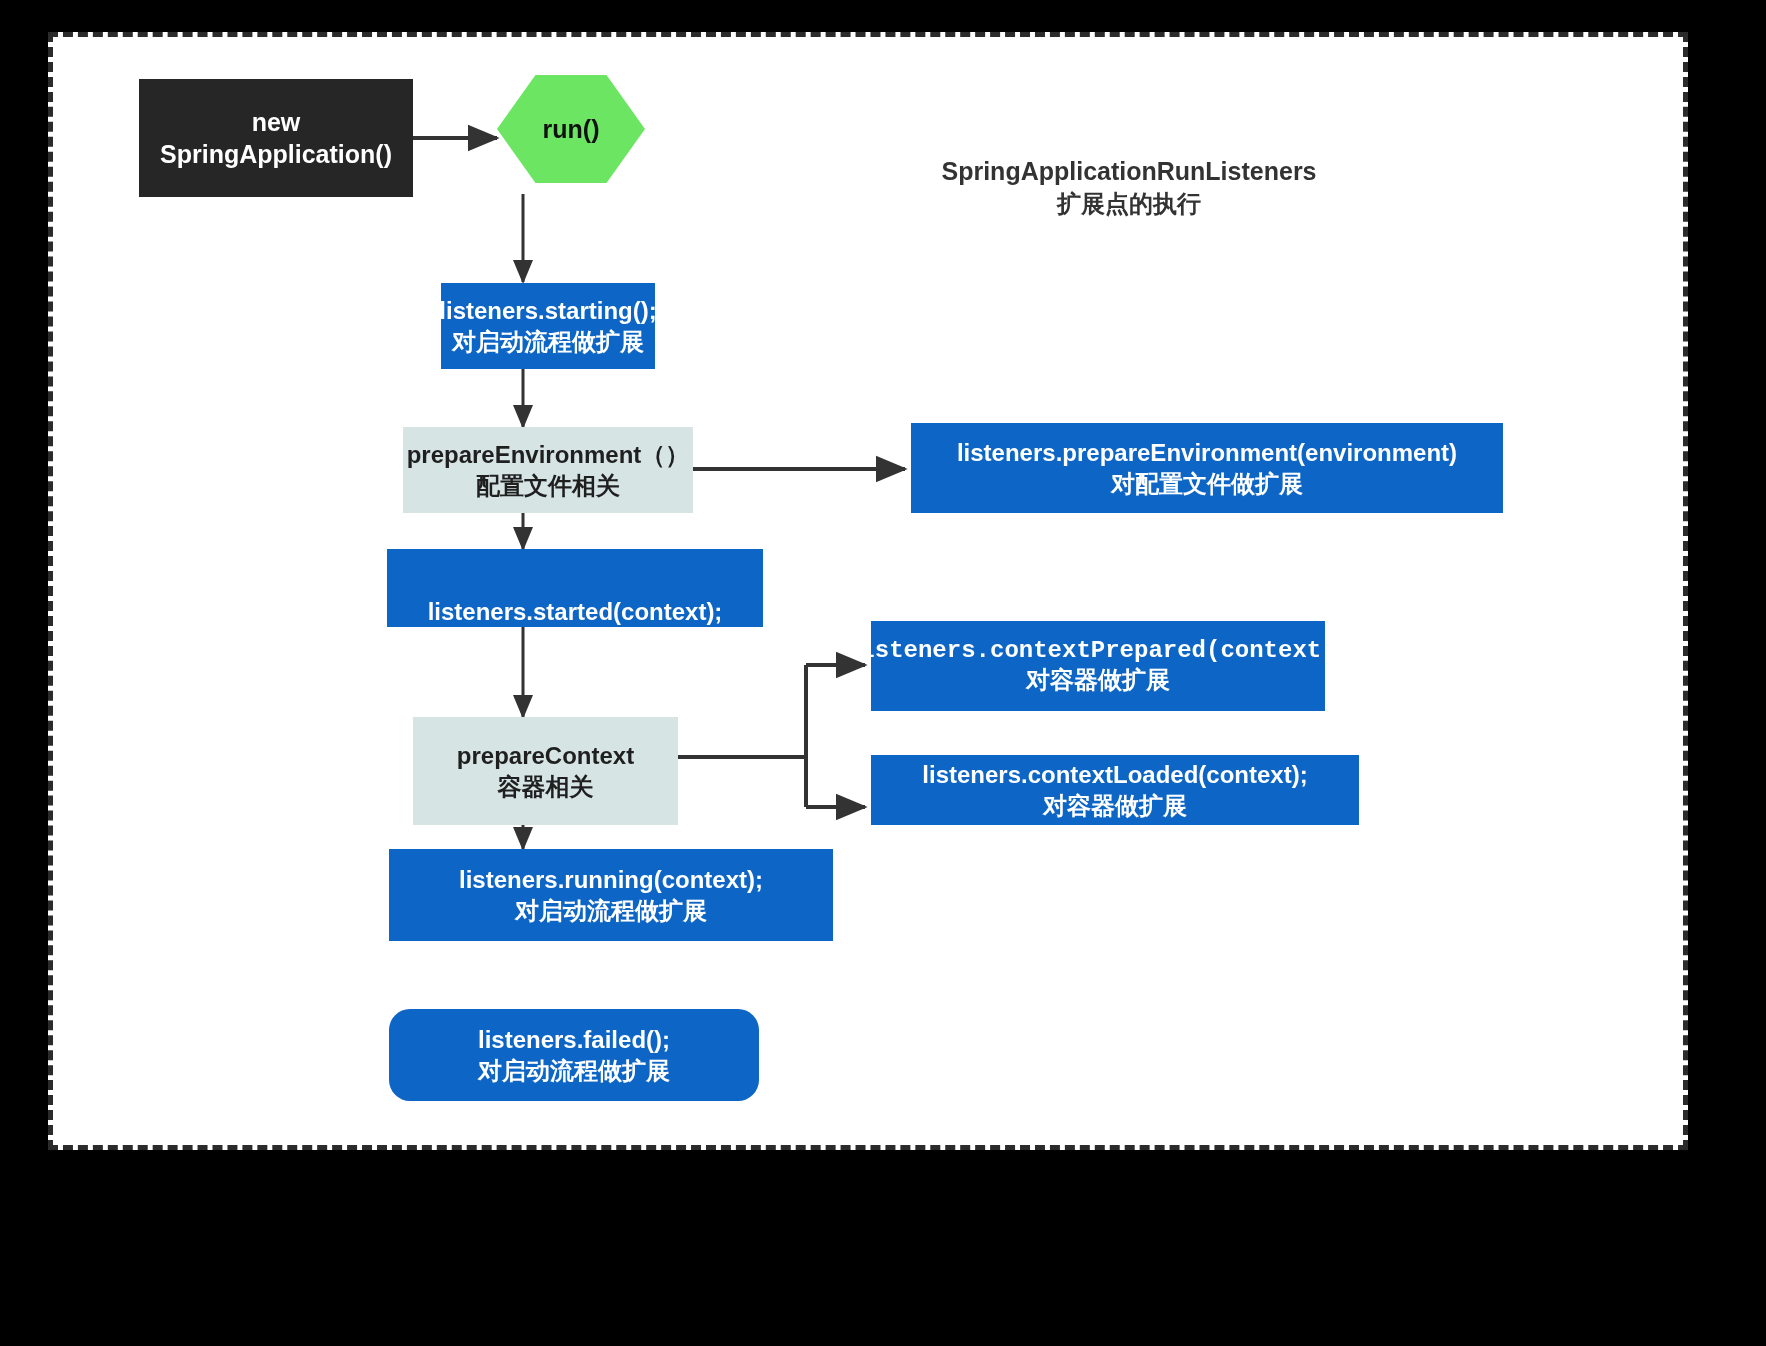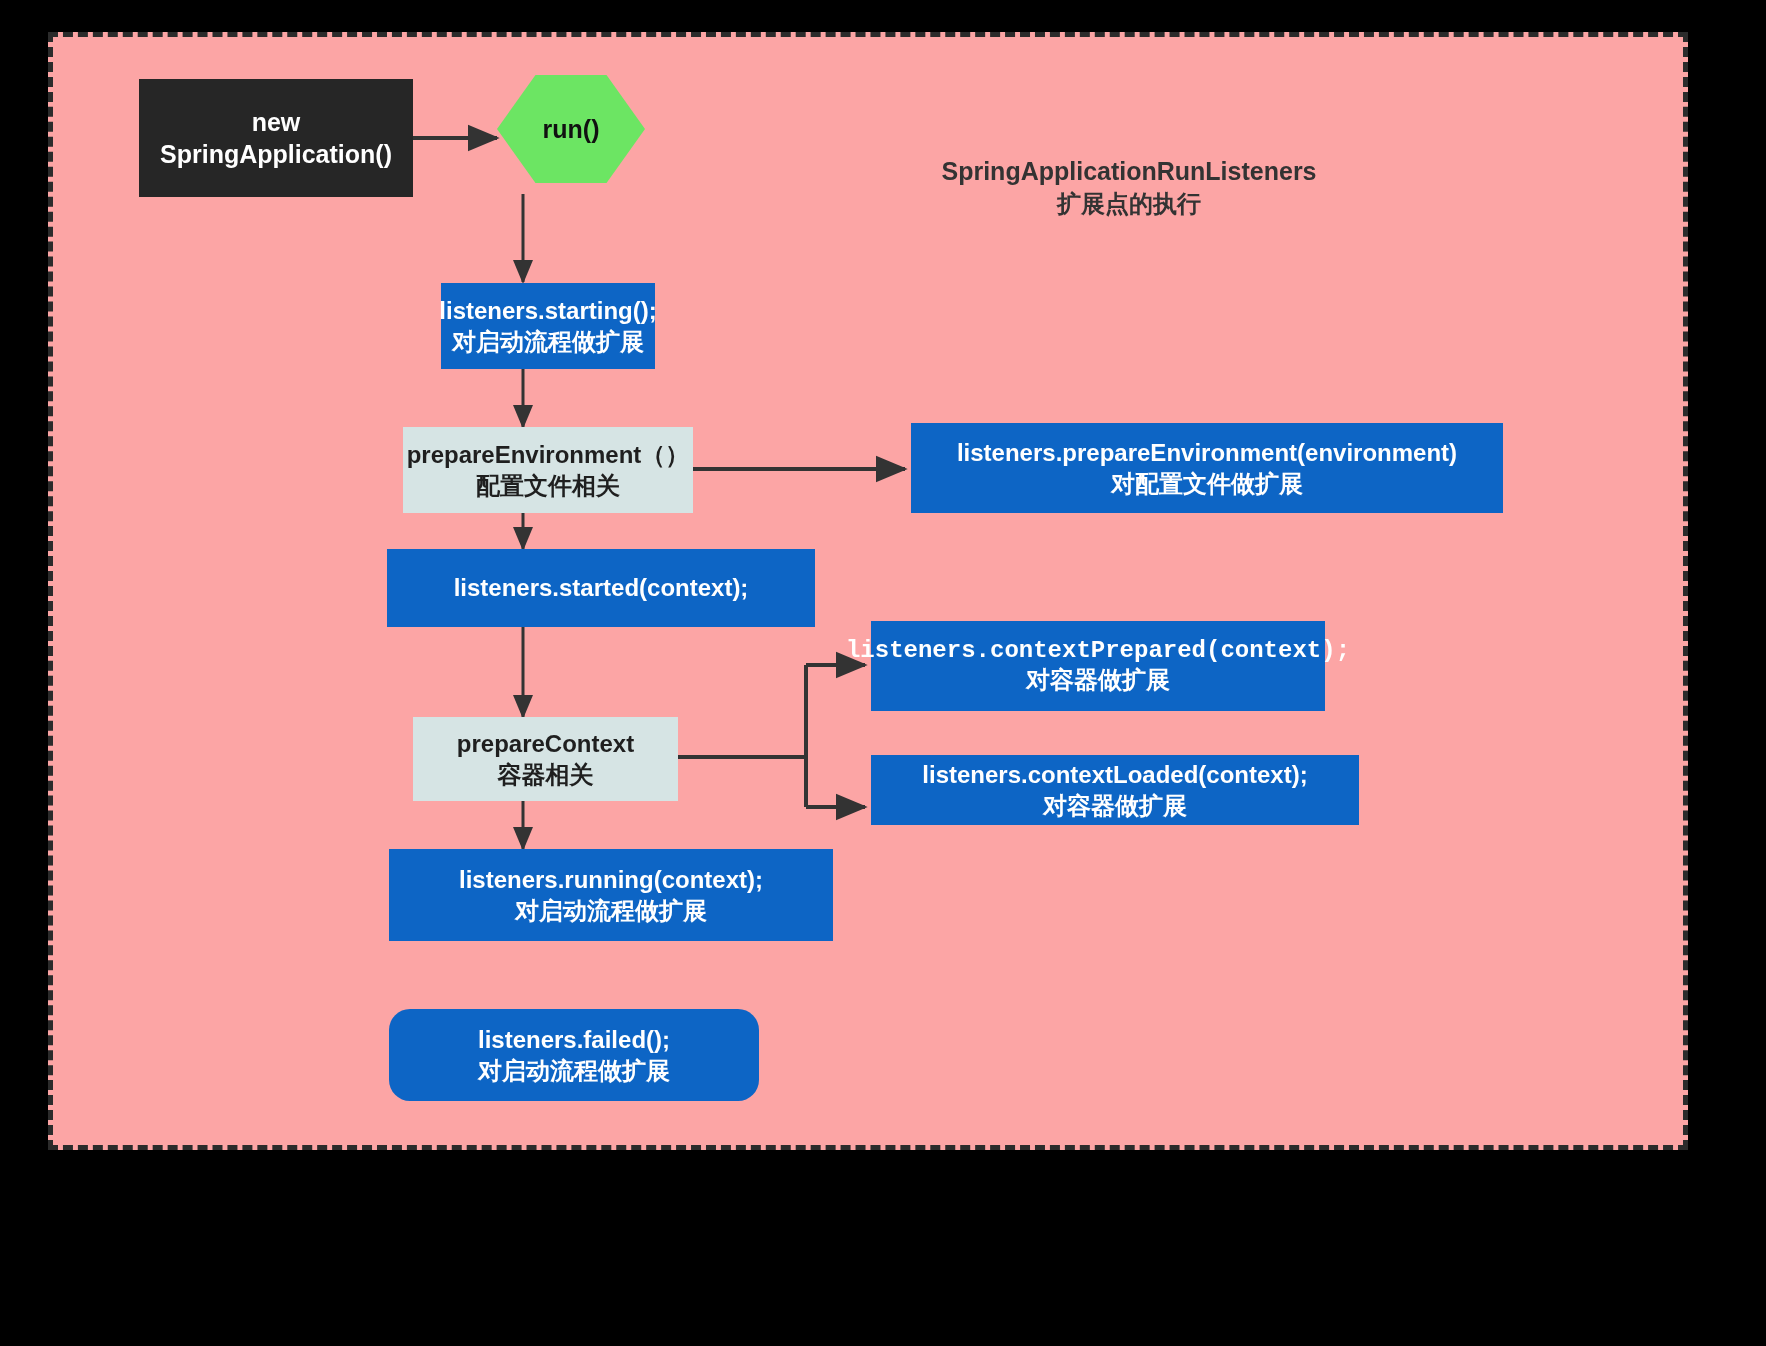--- a/index.html
+++ b/index.html
@@ -13,21 +13,21 @@
     font-family: "Liberation Sans", "DejaVu Sans", sans-serif;
     overflow: hidden;
   }
 
   #canvas {
     position: absolute;
     left: 48px;
     top: 32px;
     width: 1640px;
     height: 1118px;
-    background: #fca5a5;
+    background: #ffffff;
     border: 5px dashed #2b2b2b;
     box-sizing: border-box;
   }
 
   
   .node {
     position: absolute;
     box-sizing: border-box;
     display: flex;
     flex-direction: column;
@@ -152,30 +152,30 @@
   <div class="node node-grey" style="left:350px; top:390px; width:290px; height:86px;">
     <span class="ln">prepareEnvironment（）</span>
     <span class="ln">配置文件相关</span>
   </div>
 
   <div class="node node-blue" style="left:858px; top:386px; width:592px; height:90px;">
     <span class="ln">listeners.prepareEnvironment(environment)</span>
     <span class="ln">对配置文件做扩展</span>
   </div>
 
-  <div class="node node-blue" style="left:334px; top:512px; width:428px; height:78px;">
+  <div class="node node-blue" style="left:334px; top:512px; width:376px; height:78px;justify-content:flex-end;">
     <span class="ln">listeners.started(context);</span>
   </div>
 
   <div class="node node-blue" style="left:818px; top:584px; width:454px; height:90px;font-family:Liberation Mono, monospace;">
     <span class="ln">listeners.contextPrepared(context);</span>
     <span class="ln">对容器做扩展</span>
   </div>
 
-  <div class="node node-grey" style="left:360px; top:680px; width:265px; height:84px;">
+  <div class="node node-grey" style="left:360px; top:680px; width:265px; height:108px;">
     <span class="ln">prepareContext</span>
     <span class="ln">容器相关</span>
   </div>
 
   <div class="node node-blue" style="left:818px; top:718px; width:488px; height:70px;">
     <span class="ln">listeners.contextLoaded(context);</span>
     <span class="ln">对容器做扩展</span>
   </div>
 
   <div class="node node-blue" style="left:336px; top:812px; width:444px; height:92px;">

